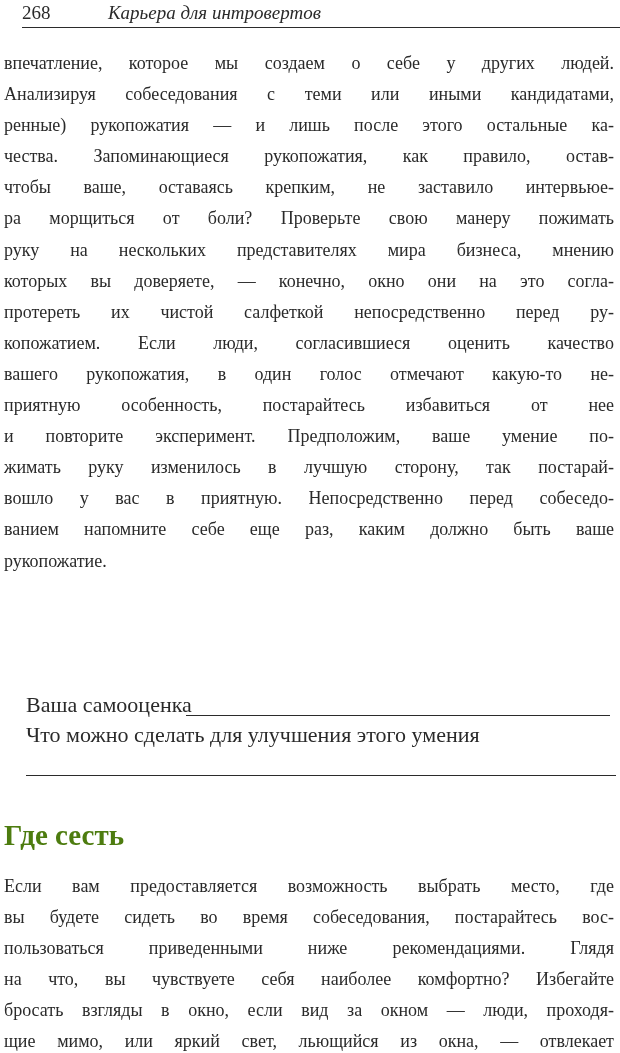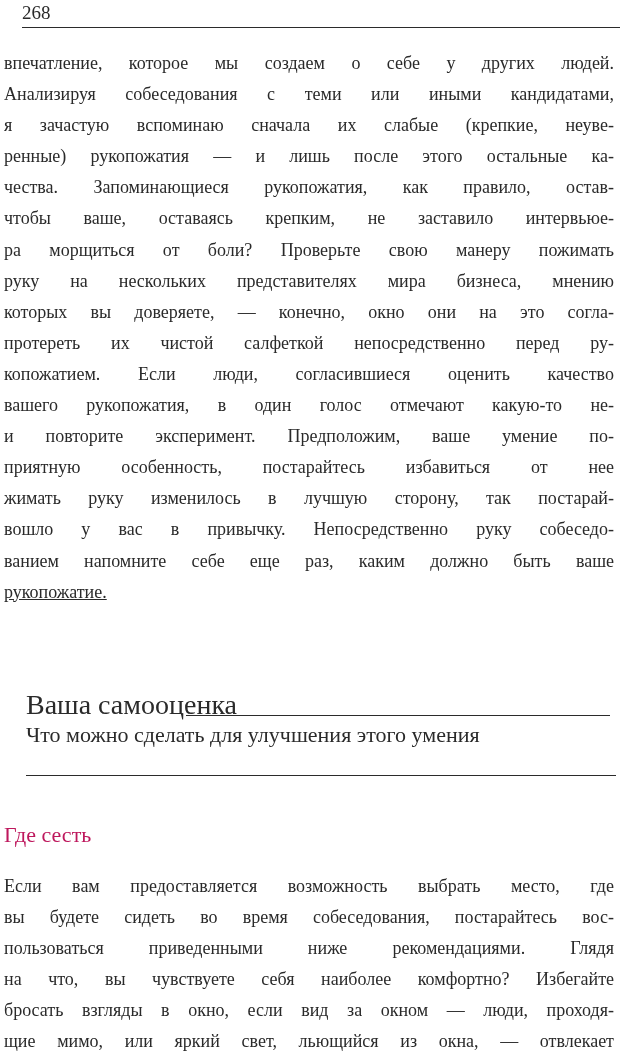--- a/index.html
+++ b/index.html
@@ -46,31 +46,30 @@
     .line {
       display: block;
       height: 31.1px;
       line-height: 31.1px;
       white-space: nowrap;
       text-align: justify;
       text-align-last: justify;
     }
     .line.last {
       text-align-last: left;
-      text-decoration: underline;
     }
     .p1 { top: 48px; }
     .p2 { top: 871px; }
     .form-row1 {
       position: absolute;
       top: 690px;
       left: 26px;
       height: 30px;
       line-height: 30px;
-      font-size: 28px;
+      font-size: 22px;
       white-space: nowrap;
     }
     .blank-short {
       position: absolute;
       left: 186px;
       top: 715px;
       width: 424px;
       border-bottom: 1.5px solid #2b2b2b;
     }
     .form-row2 {
@@ -87,50 +86,50 @@
       position: absolute;
       left: 26px;
       top: 775px;
       width: 590px;
       border-bottom: 1.5px solid #2b2b2b;
     }
     .section-heading {
       position: absolute;
       left: 4px;
       top: 818px;
-      font-size: 22px;
-      font-weight: normal;
+      font-size: 29px;
+      font-weight: bold;
       line-height: 34px;
-      color: #be185d;
+      color: #4d7c0f;
     }
   </style>
 </head>
 <body>
 
 <div class="running-head">
   <span class="page-num">268</span>
+  <span class="book-title">Карьера для интровертов</span>
 </div>
 
 <div class="block p1">
   <span class="line">впечатление, которое мы создаем о себе у других людей.</span>
   <span class="line">Анализируя собеседования с теми или иными кандидатами,</span>
-  <span class="line">я зачастую вспоминаю сначала их слабые (крепкие, неуве-</span>
   <span class="line">ренные) рукопожатия — и лишь после этого остальные ка-</span>
   <span class="line">чества. Запоминающиеся рукопожатия, как правило, остав-</span>
   <span class="line">чтобы ваше, оставаясь крепким, не заставило интервьюе-</span>
   <span class="line">ра морщиться от боли? Проверьте свою манеру пожимать</span>
   <span class="line">руку на нескольких представителях мира бизнеса, мнению</span>
   <span class="line">которых вы доверяете, — конечно, окно они на это согла-</span>
   <span class="line">протереть их чистой салфеткой непосредственно перед ру-</span>
   <span class="line">копожатием. Если люди, согласившиеся оценить качество</span>
   <span class="line">вашего рукопожатия, в один голос отмечают какую-то не-</span>
+  <span class="line">приятную особенность, постарайтесь избавиться от нее</span>
   <span class="line">и повторите эксперимент. Предположим, ваше умение по-</span>
-  <span class="line">приятную особенность, постарайтесь избавиться от нее</span>
   <span class="line">жимать руку изменилось в лучшую сторону, так постарай-</span>
-  <span class="line">вошло у вас в привычку. Непосредственно руку собеседо-</span>
+  <span class="line">вошло у вас в приятную. Непосредственно перед собеседо-</span>
   <span class="line">ванием напомните себе еще раз, каким должно быть ваше</span>
   <span class="line last">рукопожатие.</span>
 </div>
 
 <div class="form-row1">Ваша самооценка</div>
 <div class="blank-short"></div>
 <div class="form-row2">Что можно сделать для улучшения этого умения</div>
 <div class="blank-long"></div>
 
 <div class="section-heading">Где сесть</div>

